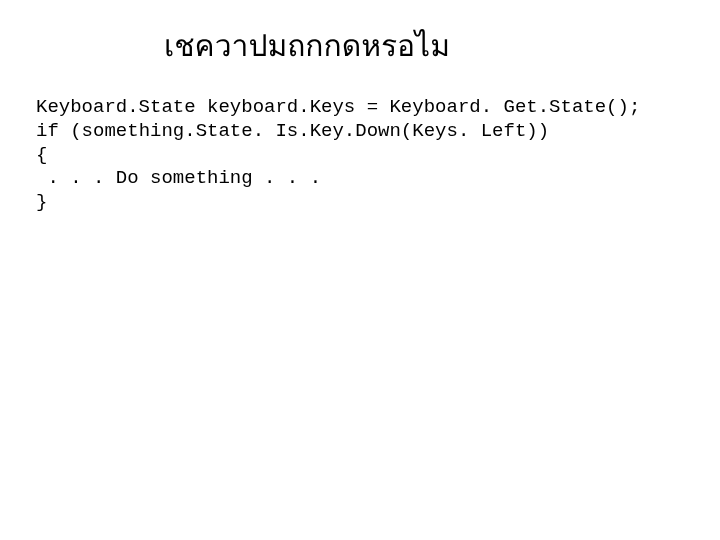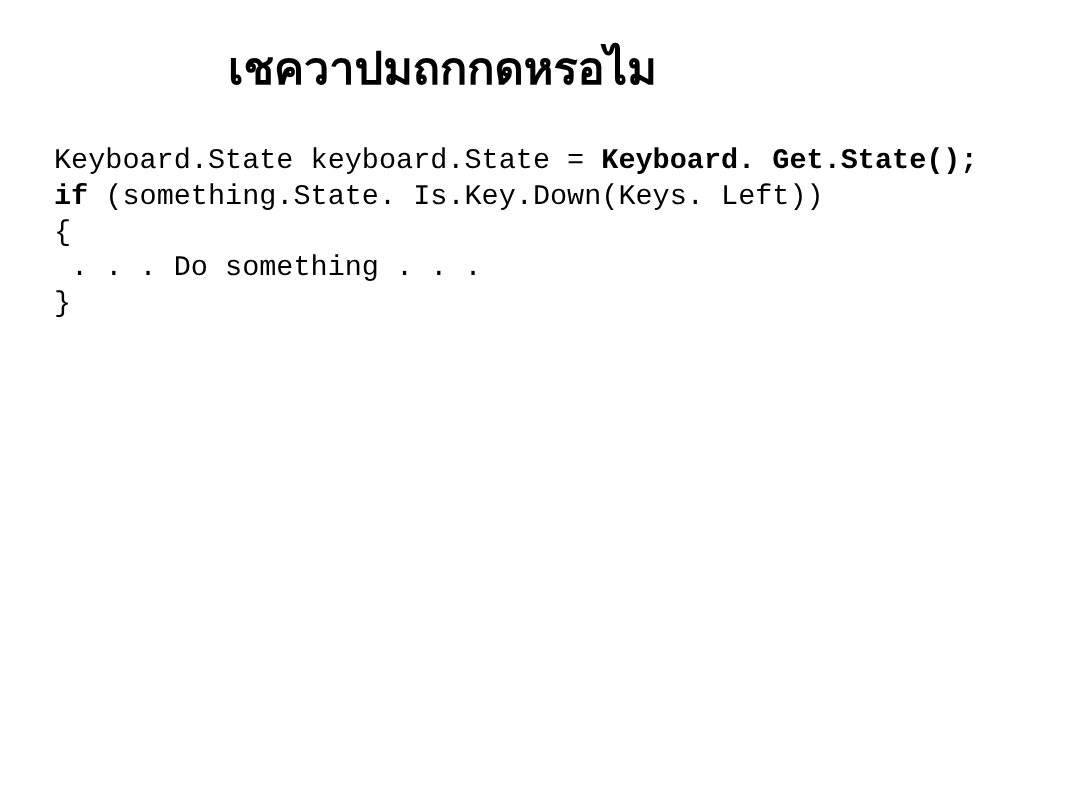--- a/index.html
+++ b/index.html
@@ -11,40 +11,40 @@
     width: 720px;
     height: 540px;
     background: #ffffff;
     font-family: "Times New Roman", serif;
     color: #000000;
     position: relative;
   }
   .title {
     position: absolute;
     top: 22px;
-    left: 152px;
+    left: 164px;
     font-size: 30px;
-    font-weight: bold;
+    font-weight: normal;
     font-family: "Angsana New", "Times New Roman", serif;
   }
   .code-block {
     position: absolute;
     top: 96px;
     left: 36px;
     font-family: "Courier New", monospace;
     font-size: 19px;
     line-height: 1.25;
     white-space: pre;
   }
   .bold {
-    font-weight: bold;
+    font-weight: normal;
   }
 </style>
 </head>
 <body>
 
 <div class="title">เชควาปมถกกดหรอไม</div>
 
-<div class="code-block"><span>Keyboard.State keyboard.State = </span><span class="bold">Keyboard. Get.State();</span>
+<div class="code-block"><span>Keyboard.State keyboard.Keys = </span><span class="bold">Keyboard. Get.State();</span>
 <span class="bold">if </span><span>(something.State. Is.Key.Down(Keys. Left))</span>
 <span>{</span>
 <span> . . . Do something . . .</span>
 <span>}</span></div>
 
 </body></html>

